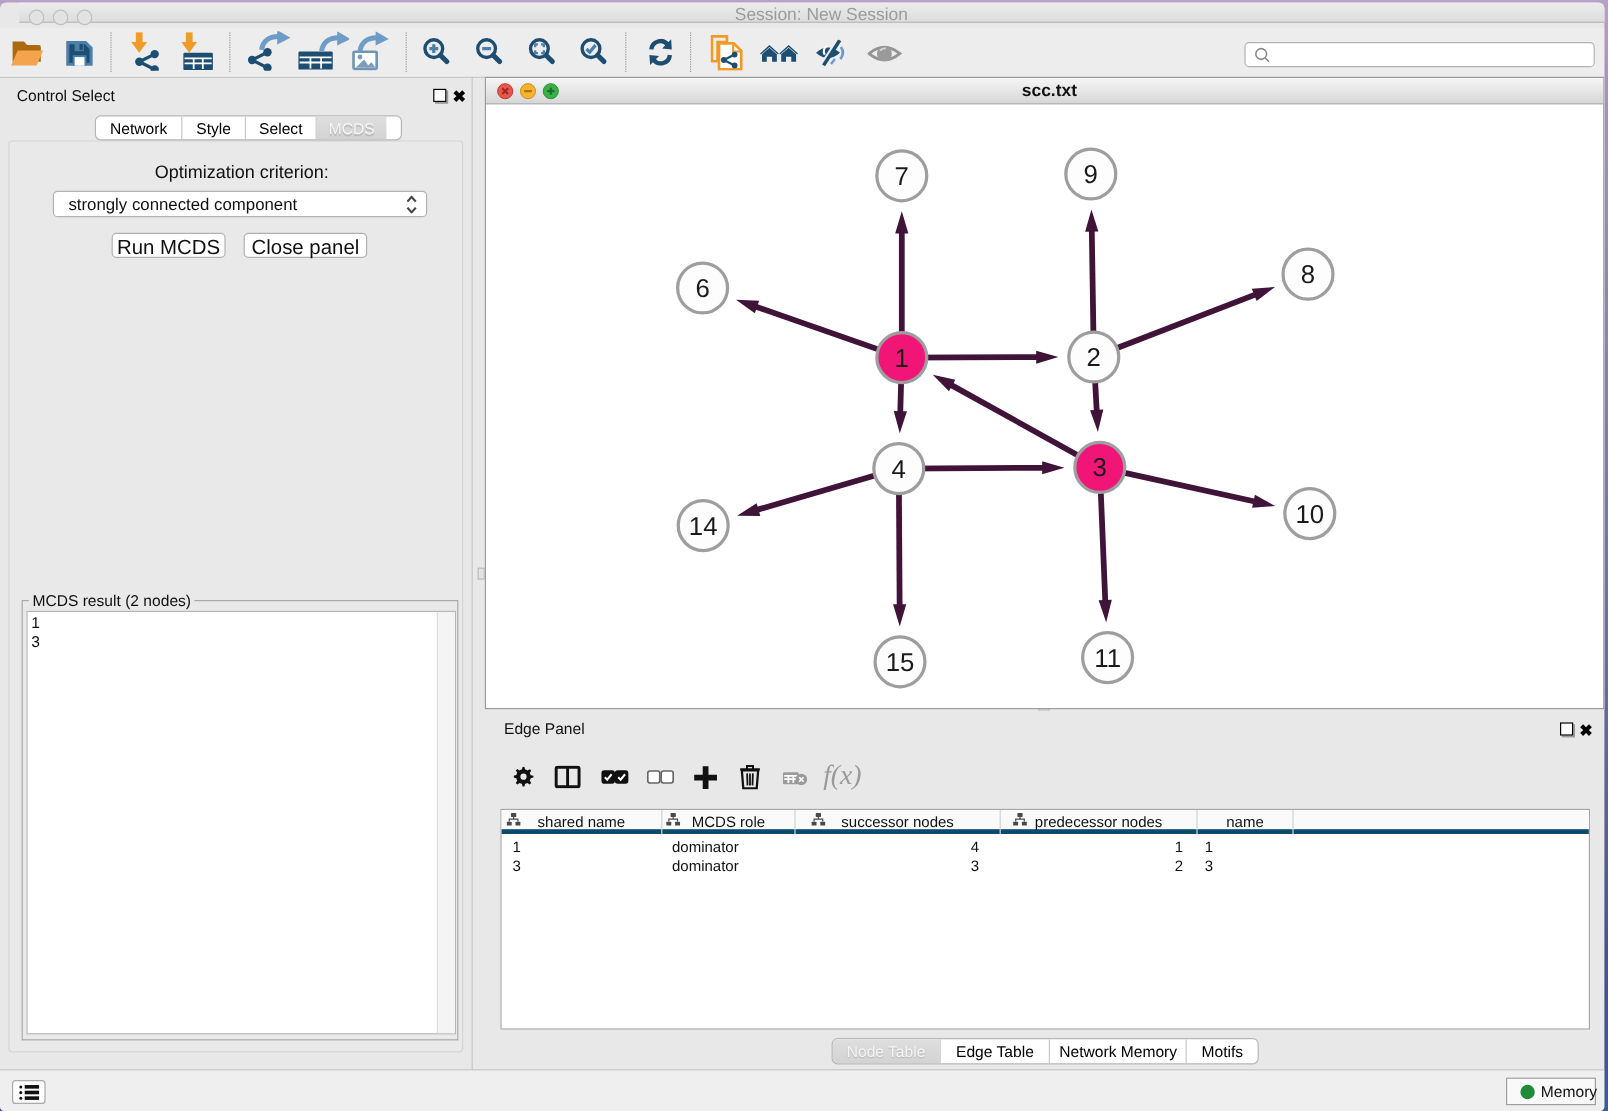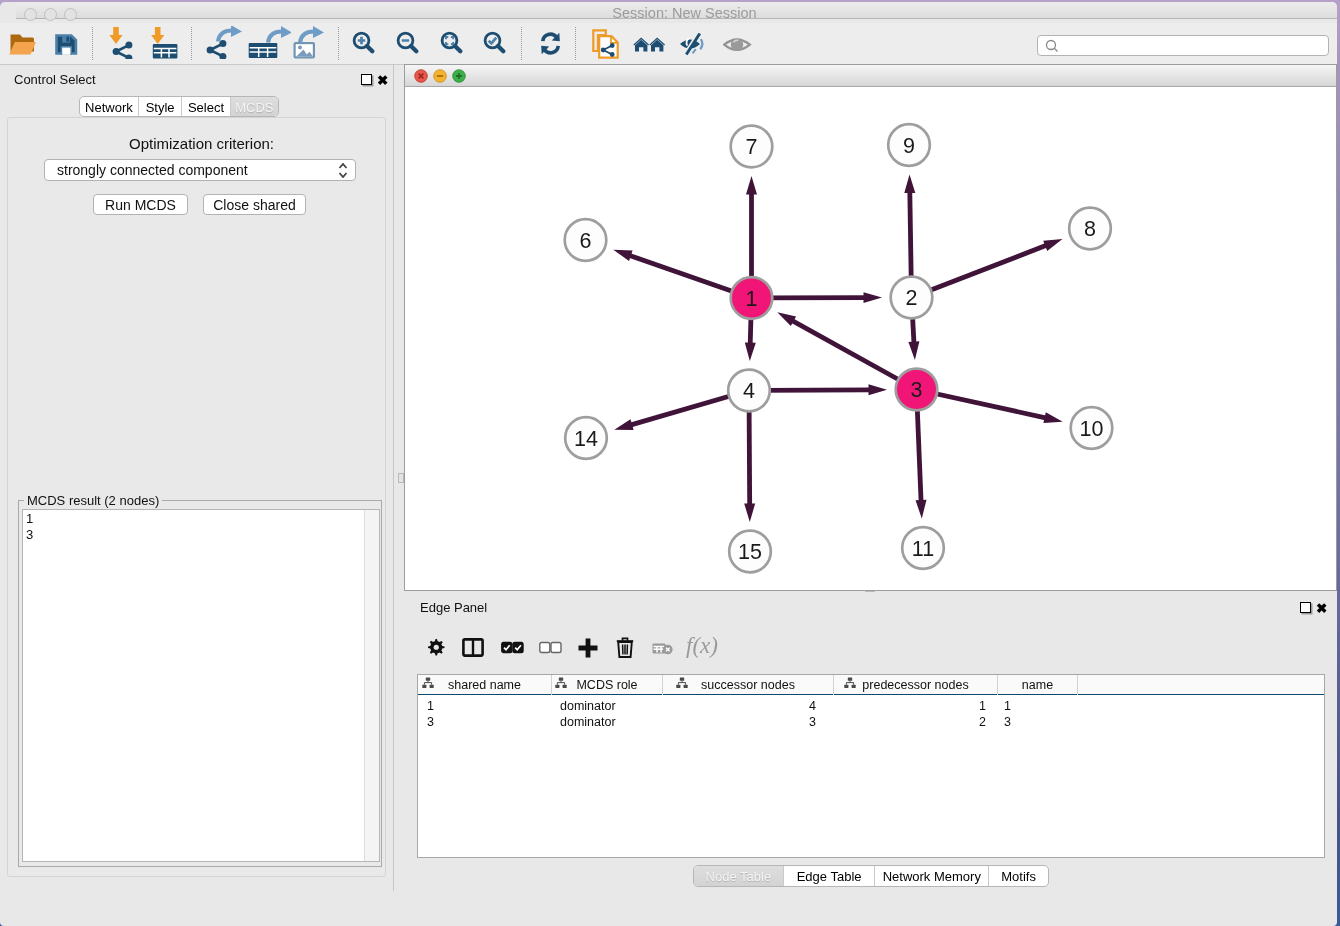--- a/index.html
+++ b/index.html
@@ -34,30 +34,30 @@
   .xmark { font-size:13.5px; font-weight:bold; color:#000; line-height:11px; }
 
   .segtabs { position:absolute; display:flex; background:#fff;
              border:1px solid #b6b6b6; border-radius:5px; overflow:hidden; }
   .segtabs .seg { font-size:13px; color:#000; text-align:center;
                   border-right:1px solid #c9c9c9; padding-top:3px; height:100%; }
   .segtabs .seg:last-child { border-right:none; }
   .segtabs .sel { background:linear-gradient(#dedede,#d3d3d3); color:#f5f5f5;
                   text-shadow:0 1px 1px #b0b0b0; }
 
-  #cp-tabs { left:79px; top:94px; width:200px; height:21px; }
+  #cp-tabs { left:79px; top:94px; width:256px; height:21px; }
   #cp-body { position:absolute; left:7px; top:115px; width:379px; height:760px;
              background:#e9e9e9; border:1px solid #d4d4d4; border-radius:3px; }
   #optlabel { position:absolute; left:10px; top:133px; width:383px; text-align:center;
               font-size:15px; color:#111; }
   #combo { position:absolute; left:44px; top:157px; width:312px; height:22px;
            background:#fff; border:1px solid #b2b2b2; border-radius:4px;
            font-size:14px; color:#111; padding:2px 0 0 12px; }
   .btn { position:absolute; height:21px; background:#fff; border:1px solid #b2b2b2;
-         border-radius:4px; font-size:14px; color:#111; text-align:center; padding-top:2px; }
+         border-radius:4px; font-size:17px; color:#111; text-align:center; padding-top:2px; }
   #fieldset { position:absolute; left:18px; top:498px; width:364px; height:367px;
               border:1px solid #a9a9a9; }
   #fs-legend { position:absolute; left:24px; top:491px; background:#e9e9e9;
                font-size:13px; color:#111; padding:0 3px; }
   #fs-white { position:absolute; left:22px; top:507px; width:358px; height:353px;
               background:#fff; border:1px solid #b5b5b5; font-size:13px; color:#111;
               padding:1px 0 0 3px; line-height:16px; }
   #fs-scroll { position:absolute; left:364px; top:508px; width:15px; height:351px;
                background:#f4f4f4; border-left:1px solid #ddd; }
 
@@ -69,21 +69,21 @@
   #nettitle { position:absolute; left:0; top:0; width:100%; height:22px;
               background:linear-gradient(#f6f6f6,#d6d6d6); border-bottom:1px solid #a8a8a8; }
   #nettitle .t { position:absolute; width:100%; text-align:center; top:3px; left:4px;
                  font-size:14.5px; font-weight:bold; color:#111; }
 
   
   #tp-title { position:absolute; left:420px; top:598px; font-size:13px; color:#111; }
   #tbl { position:absolute; left:417px; top:672px; width:908px; height:184px;
          background:#fff; border:1px solid #a8a8a8; }
   #tbl-head { position:absolute; left:0; top:0; width:100%; height:20px;
-              background:#fafafa; border-bottom:1px solid #0c4a6e; }
+              background:#fafafa; border-bottom:4px solid #0c4a6e; }
   .th { position:absolute; top:0; height:20px; border-right:1px solid #d2d2d2;
         font-size:12.5px; color:#111; text-align:center; padding-top:3px; }
   .td { position:absolute; font-size:12.5px; color:#111; height:16px; }
   #tp-tabs { left:693px; top:863px; width:356px; height:22px; }
 
   
   #statusbar { position:absolute; left:0; top:889px; width:1337px; height:35px;
                background:#efefef; border-top:1px solid #c6c6c6; }
   #listbtn { position:absolute; left:10px; top:8px; width:28px; height:20px;
              background:#fdfdfd; border:1px solid #aaa; border-radius:3px; }
@@ -246,40 +246,41 @@
     <div class="seg sel" style="width:58px">MCDS</div>
   </div>
   <div id="optlabel">Optimization criterion:</div>
   <div id="combo">strongly connected component
     <svg width="10" height="15" style="position:absolute;right:7px;top:3px" viewBox="0 0 10 15">
       <path d="M1.5 5 L5 1 L8.5 5" fill="none" stroke="#444" stroke-width="1.8"></path>
       <path d="M1.5 10 L5 14 L8.5 10" fill="none" stroke="#444" stroke-width="1.8"></path>
     </svg>
   </div>
   <div class="btn" style="left:93px; top:191.5px; width:95px;">Run MCDS</div>
-  <div class="btn" style="left:203px; top:191.5px; width:103px;">Close shared</div>
+  <div class="btn" style="left:203px; top:191.5px; width:103px;">Close panel</div>
   <div id="fieldset"></div>
   <div id="fs-legend">MCDS result (2 nodes)</div>
   <div id="fs-white">1<br>3</div>
   <div id="fs-scroll"></div>
 
   <div style="position:absolute;left:393px;top:62px;width:1px;height:827px;background:#c6c6c6;"></div>
   <div class="handle" style="left:398px; top:471px; width:6px; height:10px;"></div>
   <div class="handle" style="left:865px; top:584px; width:10px; height:6px;"></div>
 
   <div id="netwin">
     <div id="nettitle">
       <svg width="80" height="15" viewBox="0 0 80 15" style="position:absolute;left:9px;top:4px">
         <circle cx="7" cy="7" r="6.3" fill="#e8574c" stroke="#b8352c" stroke-width="0.8"></circle>
         <path d="M4.6 4.6 L9.4 9.4 M9.4 4.6 L4.6 9.4" stroke="#a02820" stroke-width="1.7"></path>
         <circle cx="26" cy="7" r="6.3" fill="#f6b42e" stroke="#cc8a20" stroke-width="0.8"></circle>
         <path d="M22.8 7 H29.2" stroke="#ad7415" stroke-width="1.8"></path>
         <circle cx="45" cy="7" r="6.3" fill="#3daf49" stroke="#2b8a37" stroke-width="0.8"></circle>
         <path d="M42 7 H48 M45 4 V10" stroke="#1d7029" stroke-width="1.8"></path>
       </svg>
+      <div class="t">scc.txt</div>
     </div>
     <svg id="graph" width="931" height="503" viewBox="0 0 931 503" style="position:absolute;left:0;top:22px;">
         <g stroke="#401339" stroke-width="4.8" fill="none">
 <line x1="346.5" y1="211.0" x2="346.5" y2="105.5"></line>
 <path d="M346.5 89.0 L352.0 107.5 L341.0 107.5 Z" stroke="none" fill="#401339"></path>
 <line x1="346.5" y1="211.0" x2="223.9" y2="168.2"></line>
 <path d="M208.3 162.7 L227.6 163.6 L224.0 174.0 Z" stroke="none" fill="#401339"></path>
 <line x1="346.5" y1="211.0" x2="460.5" y2="210.6"></line>
 <path d="M477.0 210.6 L458.5 216.1 L458.5 205.2 Z" stroke="none" fill="#401339"></path>
 <line x1="346.5" y1="211.0" x2="345.2" y2="257.5"></line>
@@ -417,13 +418,31 @@
       <rect x="0.3" y="7.7" width="4.1" height="3.2" rx="0.5" fill="#4a4a4a"></rect>
       <rect x="7.6" y="7.7" width="4.1" height="3.2" rx="0.5" fill="#4a4a4a"></rect>
     </svg>
   <div class="segtabs" id="tp-tabs">
     <div class="seg sel" style="width:90px">Node Table</div>
     <div class="seg" style="width:92px">Edge Table</div>
     <div class="seg" style="width:114px">Network Memory</div>
     <div class="seg" style="width:59px">Motifs</div>
   </div>
 
+  <div id="statusbar">
+    <div id="listbtn">
+        <svg style="position:absolute;left:5px;top:3px" width="17" height="13" viewBox="0 0 17 13">
+          <g fill="#111">
+            <rect x="0" y="0.5" width="2.6" height="2.6" rx="1.3"></rect>
+            <rect x="0" y="5.2" width="2.6" height="2.6" rx="1.3"></rect>
+            <rect x="0" y="9.9" width="2.6" height="2.6" rx="1.3"></rect>
+            <rect x="4.6" y="0.2" width="12" height="3"></rect>
+            <rect x="4.6" y="4.9" width="12" height="3"></rect>
+            <rect x="4.6" y="9.6" width="12" height="3"></rect>
+          </g>
+        </svg>
+      </div>
+    <div id="membtn">
+        <div id="memdot"></div>
+        <span style="position:absolute;left:28px;top:3px">Memory</span>
+      </div>
+  </div>
 </div>
 
 </body></html>

